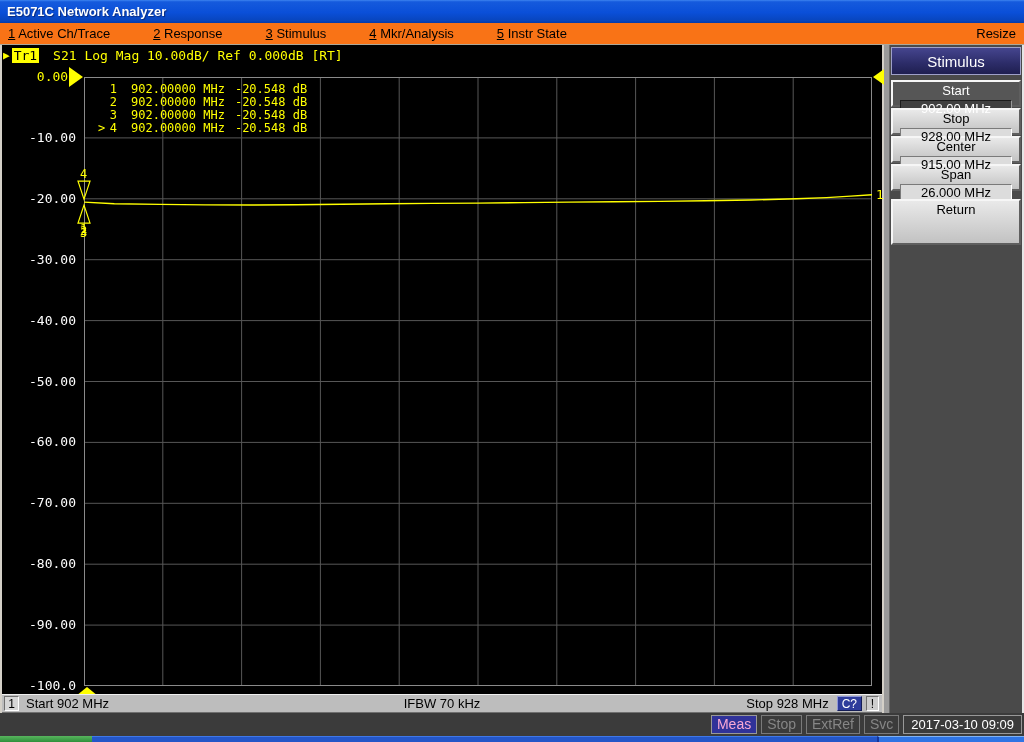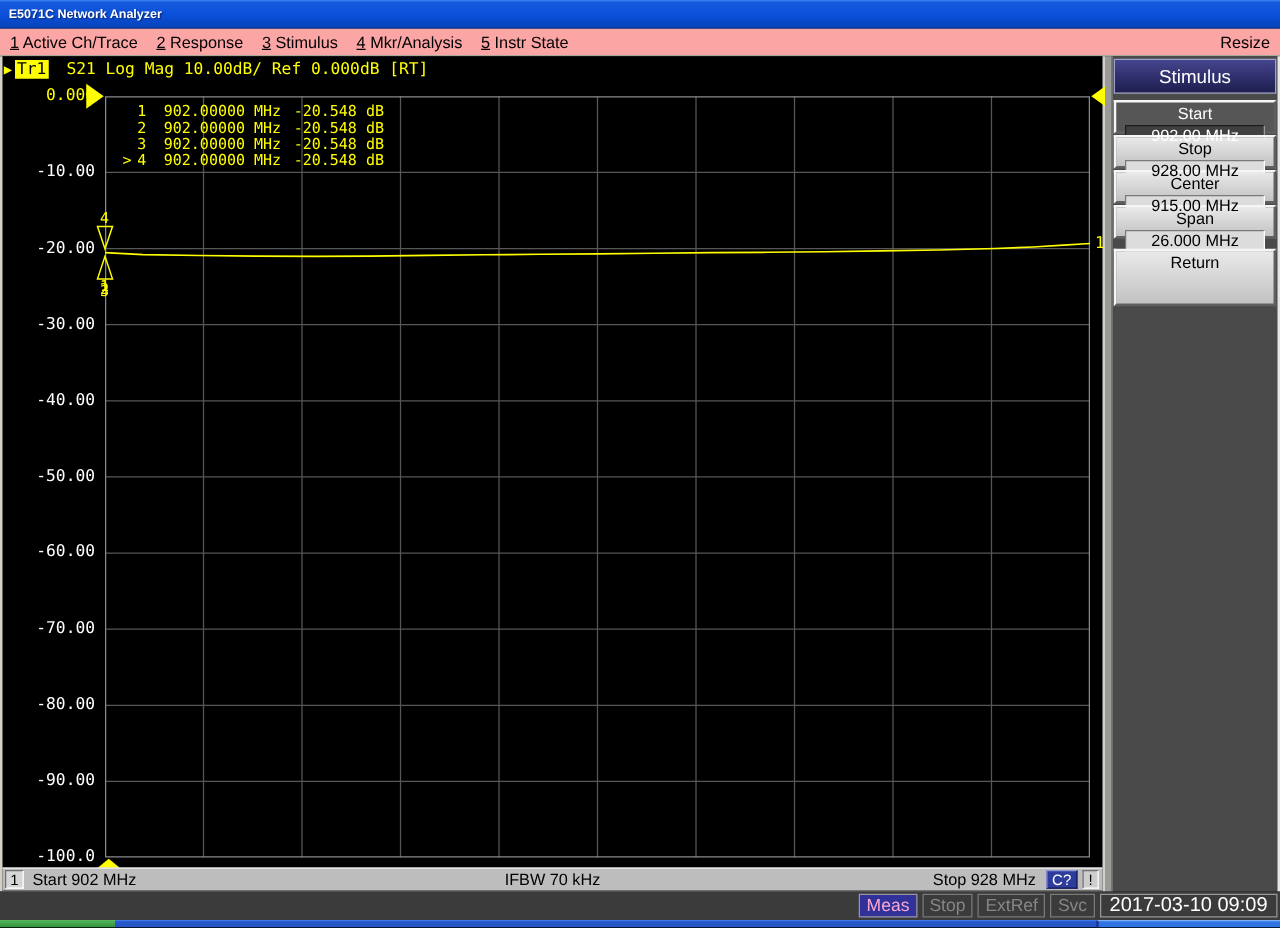--- a/index.html
+++ b/index.html
@@ -2,25 +2,25 @@
 <html><head>
 <meta charset="utf-8">
 <style>
   * { margin:0; padding:0; box-sizing:border-box; }
   html,body { width:1024px; height:742px; overflow:hidden; background:#000;
               font-family:"Liberation Sans", sans-serif; }
 
   
   .title-bar { height:23px; padding-left:7px; display:flex; align-items:center;
     background:linear-gradient(180deg,#3d84f0 0%,#155add 8%,#0a4fd8 55%,#0845bd 90%,#063aa8 100%);
-    color:#fff; font-weight:bold; font-size:10px; text-shadow:1px 1px 1px #0a2a7a; }
-
-  
-  .menu-bar { height:22px; background:#fca5a5; display:flex; align-items:center;
-    font-size:13px; color:#000; padding:0 8px; border-bottom:1px solid #aca899; }
+    color:#fff; font-weight:bold; font-size:13px; text-shadow:1px 1px 1px #0a2a7a; }
+
+  
+  .menu-bar { height:22px; background:#f97316; display:flex; align-items:center;
+    font-size:13px; color:#000; padding:0 8px; border-bottom:1px solid #aca899;gap:28px; }
   .menu-item { margin-right:15px; white-space:nowrap; cursor:default; }
   .menu-item .mkey { text-decoration:underline; }
   .menu-spacer { flex:1; }
 
   
   .main-row { height:668px; display:flex; }
   .channel-col { width:882px; background:#000; display:flex; flex-direction:column;
                  border-left:2px solid #d4d0c8; }
   .col-divider { width:2px; background:#d4d0c8; }
   .sidebar { width:140px; background:#4a4a4a; position:relative; border-right:2px solid #e6e6e6; }
@@ -80,21 +80,21 @@
     justify-content:center; padding-top:0; }
   .softkey.return-key .sk-label { height:auto; }
 
   
   .instr-bar { height:23px; background:#3b3b3b; display:flex; align-items:center;
     justify-content:flex-end; padding-right:2px; }
   .ibox { height:19px; line-height:17px; border:1px solid #989898; padding:0 5px;
     font-size:14px; margin-left:4px; }
   .ibox.lit { background:#303299; color:#f9a8d4; }
   .ibox.dim { background:#3b3b3b; color:#868686; border-color:#7a7a7a; }
-  .ibox.datetime { color:#fff; font-size:16px; padding:0 7px; }
+  .ibox.datetime { color:#fff; font-size:13px; padding:0 7px; }
 
   
   .taskbar { height:6px; display:flex; }
   .tb-start { width:92px; background:linear-gradient(180deg,#58b65e,#2e8f3a); }
   .tb-mid { flex:1; background:#2456c8; border-top:1px solid #3f78e8; }
   .tb-tray { width:147px; background:#2f74e4; border-top:1px solid #7fb2f4;
     border-left:2px solid #17359a; }
 </style>
 </head>
 <body>

